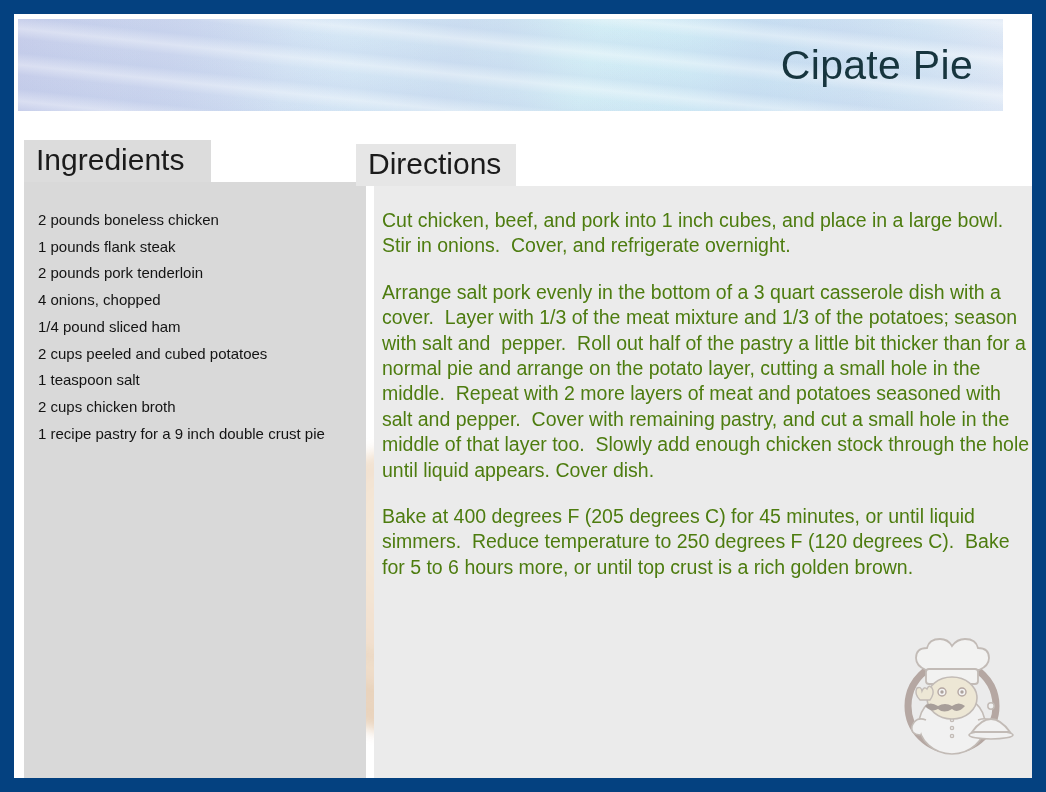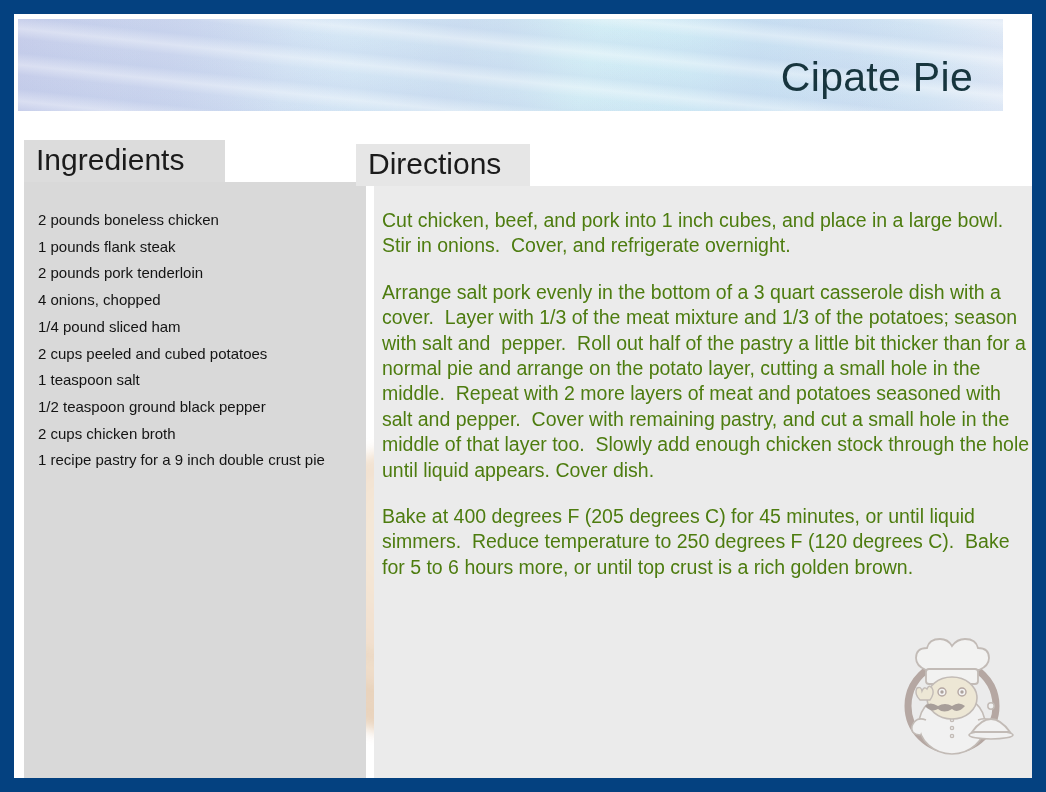--- a/index.html
+++ b/index.html
@@ -78,21 +78,21 @@
     height: 340px;
     pointer-events: none;
     opacity: 0.92;
   }
 
   
   .panel-heading {
     position: absolute;
     font-size: 30px;
     color: #1b1b1b;
-    padding: 3px 14px 6px 12px;
+    padding: 3px 0 6px 12px;
     white-space: nowrap;
     line-height: 1.1;
   }
 
   #ingredients-panel-heading {
     left: 10px;
     top: 126px;
     background: #dcdcdc;
     width: 175px;
     box-sizing: content-box;
@@ -163,21 +163,21 @@
     pointer-events: none;
   }
 </style>
 </head>
 <body>
 
 <div id="card" style="border-color: rgb(4, 65, 128);">
 
   <div id="header-banner">
     <div class="wash"></div>
-    <div id="header-title" style="color: rgb(23, 53, 62); margin-top: 12px;">Cipate Pie</div>
+    <div id="header-title" style="color: rgb(23, 53, 62);">Cipate Pie</div>
   </div>
 
   <svg id="pie-watermark" viewBox="0 0 500 340" xmlns="http://www.w3.org/2000/svg">
     <defs>
       <radialGradient id="pieFill" cx="50%" cy="42%" r="62%">
         <stop offset="0%" stop-color="#f6e6d5"></stop>
         <stop offset="55%" stop-color="#efdcc8"></stop>
         <stop offset="100%" stop-color="#e3c9ae"></stop>
       </radialGradient>
       <radialGradient id="pieTop" cx="50%" cy="35%" r="55%">
@@ -213,21 +213,20 @@
   <div id="ingredients-panel-body" style="background: rgb(217, 217, 217);"></div>
   <div class="panel-heading" id="ingredients-panel-heading">Ingredients</div>
   <div id="ingredients-list">
       <div>2 pounds boneless chicken</div>
       <div>1 pounds flank steak</div>
       <div>2 pounds pork tenderloin</div>
       <div>4 onions, chopped</div>
       <div>1/4 pound sliced ham</div>
       <div>2 cups peeled and cubed potatoes</div>
       <div>1 teaspoon salt</div>
-      <div>1/2 teaspoon ground black pepper</div>
       <div>2 cups chicken broth</div>
       <div>1 recipe pastry for a 9 inch double crust pie</div>
     </div>
 
   <div id="directions-panel-body" style="background: rgb(235, 235, 235);"></div>
   <div id="directions-panel-body-lower" style="background: rgb(235, 235, 235);"></div>
   <div class="panel-heading" id="directions-panel-heading">Directions</div>
   <div id="directions-text">
       <p>Cut chicken, beef, and pork into 1 inch cubes, and place in a large bowl.  Stir in onions.  Cover, and refrigerate overnight.</p>
       <p>Arrange salt pork evenly in the bottom of a 3 quart casserole dish with a cover.  Layer with 1/3 of the meat mixture and 1/3 of the potatoes; season with salt and  pepper.  Roll out half of the pastry a little bit thicker than for a normal pie and arrange on the potato layer, cutting a small hole in the middle.  Repeat with 2 more layers of meat and potatoes seasoned with salt and pepper.  Cover with remaining pastry, and cut a small hole in the middle of that layer too.  Slowly add enough chicken stock through the hole until liquid appears. Cover dish.</p>

